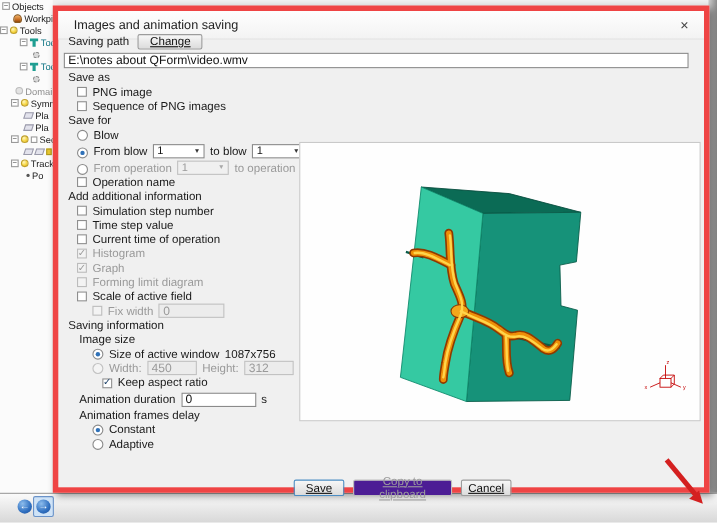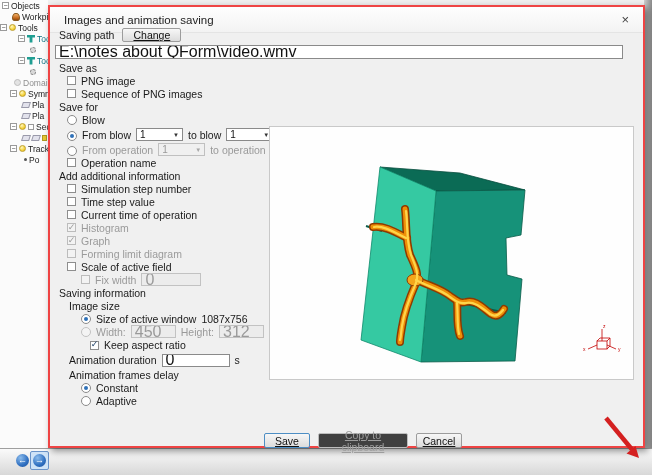--- a/index.html
+++ b/index.html
@@ -20,49 +20,49 @@
   .bulb.dim { background:#e3e3e3; border-color:#bdbdbd; }
   .workpiece { width:8px; height:8px; border-radius:45% 45% 40% 40%/60% 60% 35% 35%; background:linear-gradient(#f2b066,#c1651a 70%,#8f4a10); border:1px solid #8a5a20; flex:none; }
   .tool { width:8px; height:8px; background:#1f9e92; clip-path:polygon(0 0,100% 0,100% 38%,68% 38%,68% 100%,32% 100%,32% 38%,0 38%); flex:none; }
   .gear { width:6px; height:6px; border:1px dashed #8a8a8a; border-radius:50%; background:#d8d8d8; flex:none; }
   .plane { width:8px; height:6px; background:#e2e2ec; border:1px solid #9a9aaa; transform:skewX(-18deg); flex:none; }
   .minibox { width:6px; height:6px; border:1px solid #9a9a9a; background:#fff; flex:none; }
   .ybox { width:5px; height:6px; background:#e8c832; border:1px solid #b09a20; flex:none; }
   .pdot { width:3px; height:3px; border-radius:50%; background:#555; flex:none; }
 
   
-  .dialog { position:absolute; left:48px; top:5px; width:597px; height:443px; background:#f0f0f0; border:2px solid #ef4444; box-shadow:3px 3px 7px rgba(0,0,0,.45); z-index:10; }
+  .dialog { position:absolute; left:48px; top:5px; width:597px; height:443px; background:#f0f0f0; border:5px solid #ef4444; box-shadow:3px 3px 7px rgba(0,0,0,.45); z-index:10; }
   .titlebar { height:26px; background:linear-gradient(#fefefe,#f3f3f3); border-bottom:1px solid #e4e4e4; display:flex; align-items:center; padding:0 10px 0 14px; }
   .title { font-size:11.5px; color:#222; flex:1; }
   .close-x { font-size:13px; color:#444; cursor:default; padding:0 4px; }
 
   .lbl { font-size:10.5px; color:#1a1a1a; white-space:nowrap; }
   .lbl.disabled { color:#9a9a9a; }
 
   .cb { width:9px; height:9px; border:1px solid #8e8e8e; background:#fff; display:inline-flex; align-items:center; justify-content:center; flex:none; }
   .cb.checked::after { content:"✓"; font-size:9px; line-height:1; color:#1b3f66; margin-top:-1px; }
   .cb.disabled { border-color:#bcbcbc; background:#f3f3f3; }
   .cb.disabled.checked::after { color:#9a9a9a; }
   .rb { width:10px; height:10px; border:1px solid #8a8a8a; border-radius:50%; background:#fff; display:inline-flex; align-items:center; justify-content:center; flex:none; }
   .rb.selected::after { content:""; width:4px; height:4px; border-radius:50%; background:#2f71b8; }
   .rb.disabled { border-color:#c2c2c2; background:#f4f4f4; }
 
   .dd { height:13px; width:47px; border:1px solid #8a8a8a; background:#fff; display:inline-flex; align-items:center; justify-content:space-between; padding:0 3px; font-size:10px; color:#111; flex:none; }
   .dd .arr { font-size:6px; color:#333; }
   .dd.disabled { background:#f0f0f0; border-color:#c0c0c0; color:#9a9a9a; }
   .dd.disabled .arr { color:#a8a8a8; }
 
-  .ti { border:1px solid #8a8a8a; background:#fff; font-family:"Liberation Sans",sans-serif; font-size:16px; height:13px; padding:0 3px; color:#111; }
+  .ti { border:1px solid #8a8a8a; background:#fff; font-family:"Liberation Sans",sans-serif; font-size:11px; height:13px; padding:0 3px; color:#111; }
   .ti:disabled { background:#ececec; border-color:#c2c2c2; color:#9a9a9a; }
 
   .row-path { position:absolute; left:9px; top:21px; display:flex; align-items:center; gap:8px; }
   .btn { height:15px; border:1px solid #9c9c9c; border-radius:2px; background:linear-gradient(#f7f7f7,#dcdcdc); font-family:"Liberation Sans",sans-serif; font-size:10.5px; color:#111; display:inline-flex; align-items:center; justify-content:center; padding:0 10px;text-decoration:underline; }
   .btn.change { height:14px; }
   .btn.default { border-color:#4d8ec4; }
-  .btn.disabled { color:#9d9d9d; border-color:#bdbdbd; background:#404040; }
+  .btn.disabled { color:#9d9d9d; border-color:#bdbdbd; background:#4c1d95; }
   .path-field { position:absolute; left:5px; top:38px; width:568px; height:14px; }
 
   .form { position:absolute; left:0; top:54px; width:218px; }
   .fr { display:flex; align-items:center; gap:5px; height:13px; padding-left:17px; }
   .fr.h { padding-left:9px; }
   .fr.h2 { padding-left:19px; }
   .fr.i2 { padding-left:31px; }
   .fr.tall { height:15px;align-items:flex-end; }
   .fr.t14 { height:14px; }
   .fr.t16 { height:16px; }

